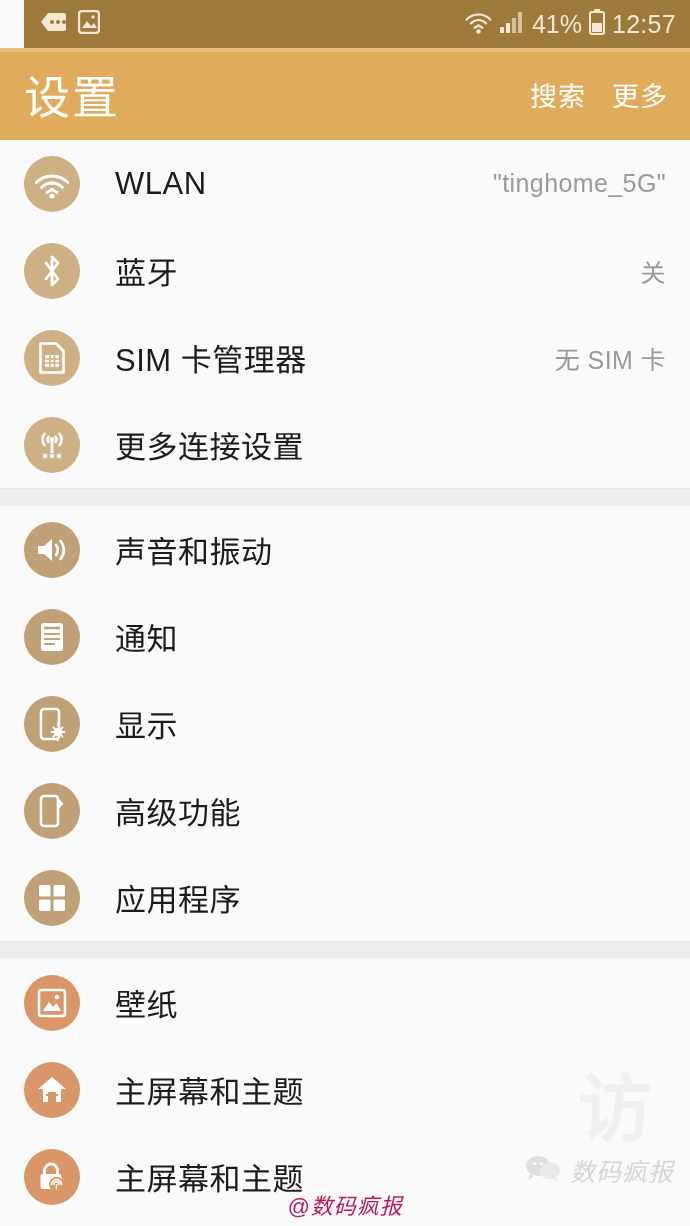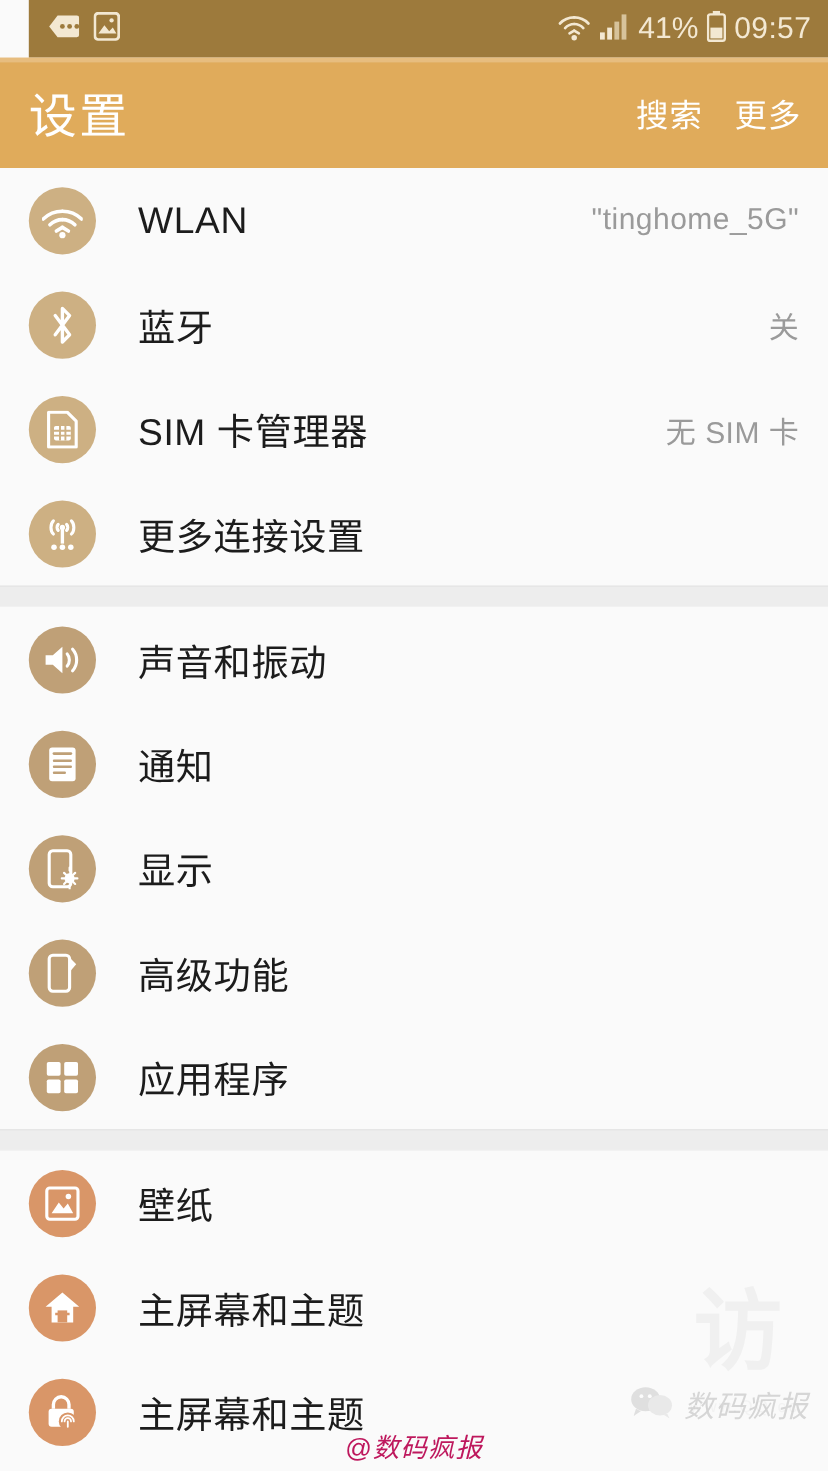--- a/index.html
+++ b/index.html
@@ -48,21 +48,21 @@
     padding:0 22px 0 24px;
     position:relative;
   }
   #app-bar::before{
     content:"";
     position:absolute; left:0; right:0; top:0; height:4px;
     background:rgba(255,255,255,.22);
   }
   #app-title {
     color:#ffffff;
-    font-size:40px;
+    font-size:46px;
     letter-spacing:2px;
     font-weight:400;
     text-align:right;
   }
   .bar-actions { display:flex; align-items:center; gap:26px; }
   .bar-action {
     color:#ffffff;
     font-size:27px;
     letter-spacing:1px;
     cursor:pointer;
@@ -190,21 +190,21 @@
         </svg>
       </span>
       <span class="sb-pct">41%</span>
       <span class="sb-ic">
         <svg width="16" height="26" viewBox="0 0 16 26">
           <rect x="5" y="0" width="6" height="3" fill="#f3e8d2"></rect>
           <rect x="1" y="3" width="14" height="22" rx="2" fill="none" stroke="#f3e8d2" stroke-width="2"></rect>
           <rect x="3" y="14" width="10" height="9" fill="#f3e8d2"></rect>
         </svg>
       </span>
-      <span class="sb-text">09:57</span>
+      <span class="sb-text">12:57</span>
     </div>
   </div>
 
   <div id="app-bar">
     <span id="app-title">设置</span>
     <div class="bar-actions">
       <span class="bar-action">搜索</span>
       <span class="bar-action">更多</span>
     </div>
   </div>

